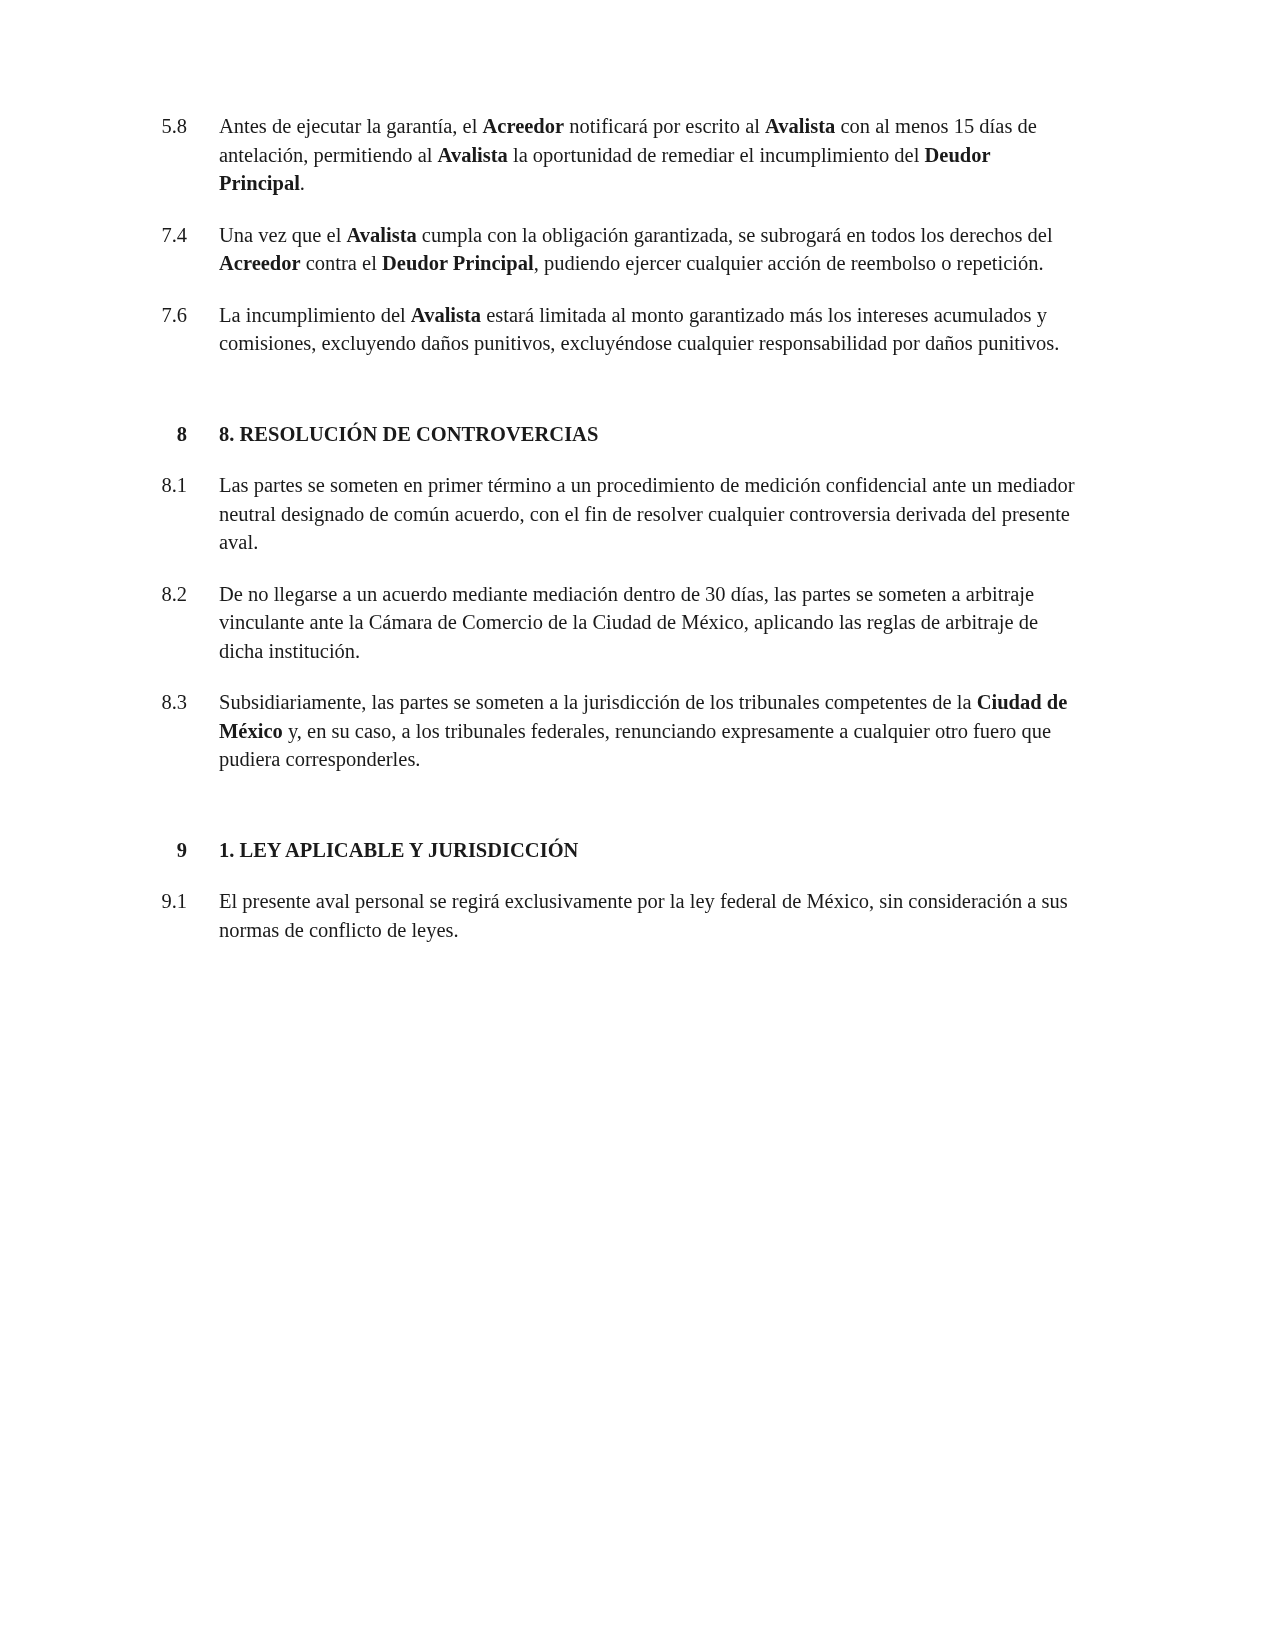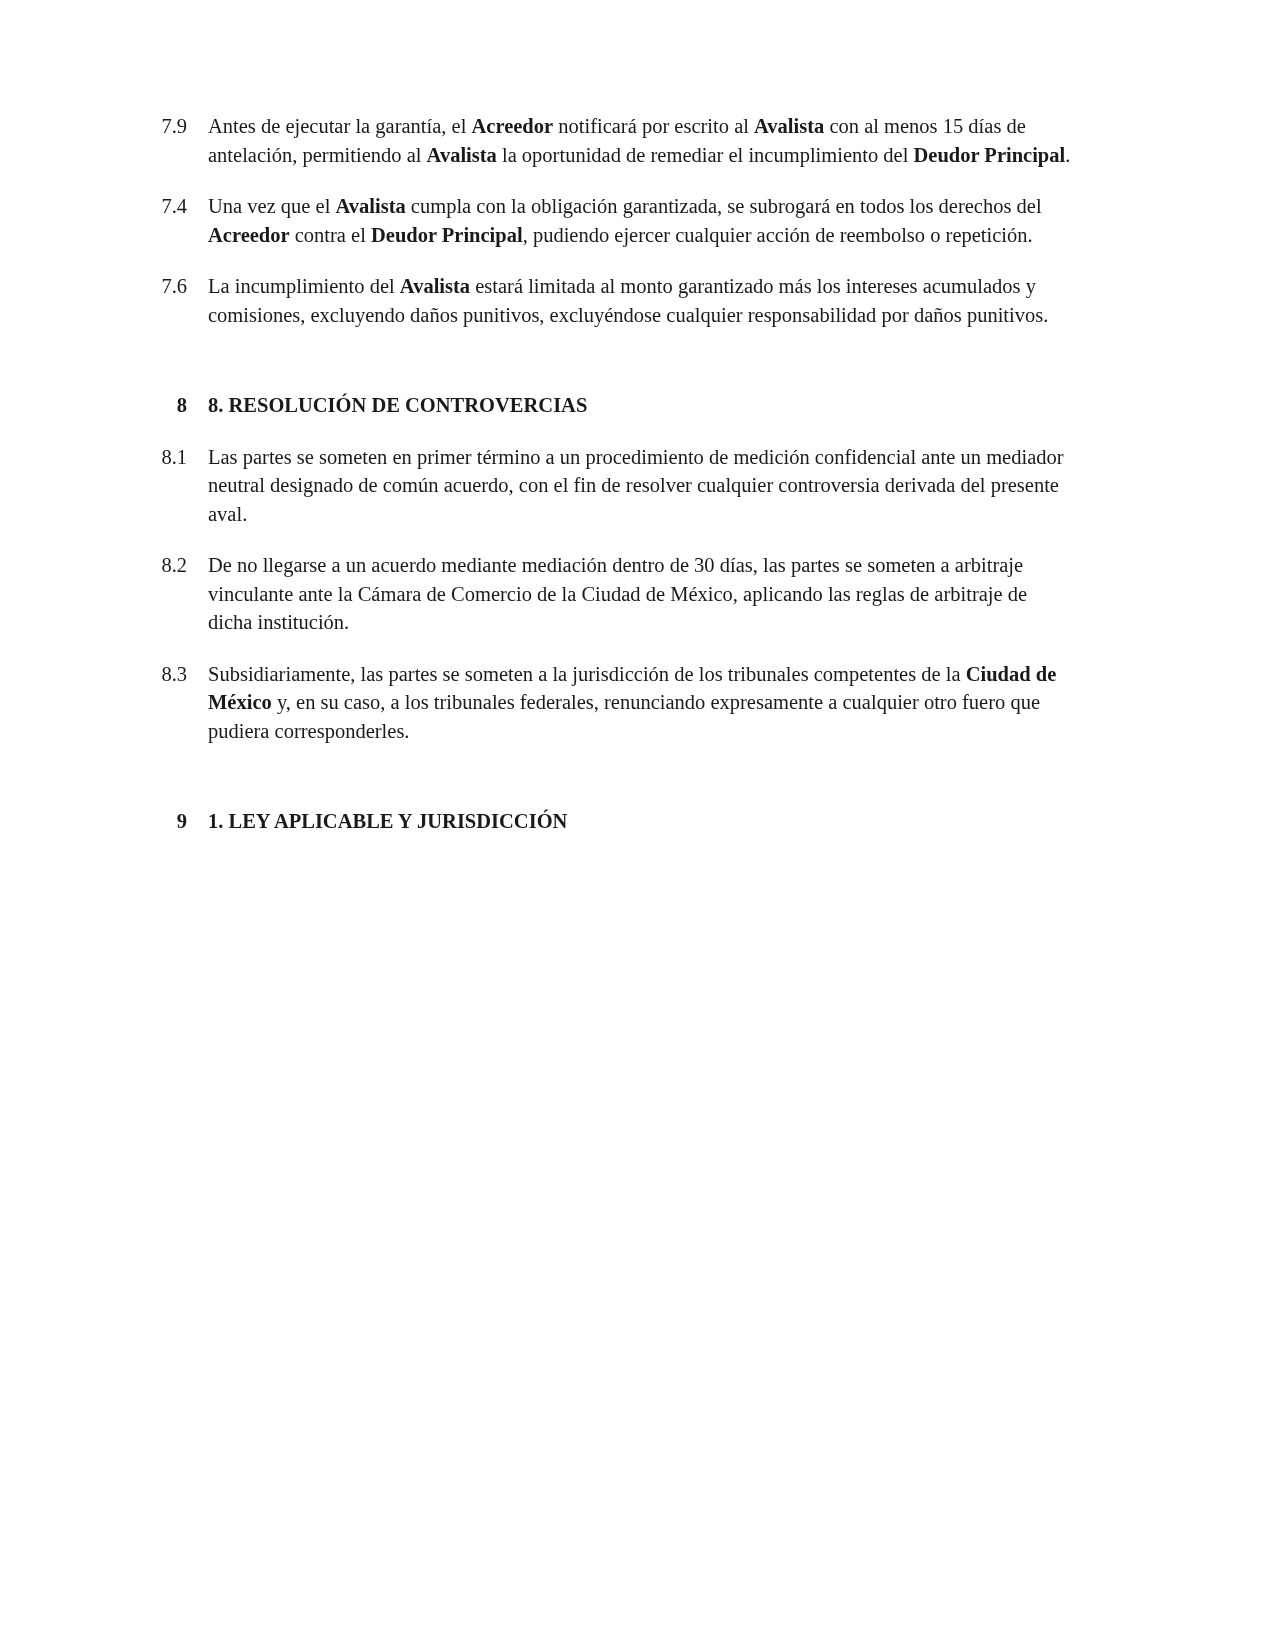--- a/index.html
+++ b/index.html
@@ -27,38 +27,38 @@
     margin: 0 0 23px 0;
     font-size: 20.5px;
     line-height: 28.5px;
   }
   .num {
     flex: 0 0 52px;
     text-align: right;
   }
   .txt {
     flex: 1;
-    margin-left: 21px;
+    margin-left: 32px;
   }
   .clause .num { font-weight: 400; }
   .heading {
     font-weight: 700;
     margin-top: 62px;
     margin-bottom: 23px;
   }
   .heading .num { font-weight: 700; }
   strong { font-weight: 700; }
 </style>
 </head>
 <body>
 
 <div class="page">
   <div id="doc">
       <div class="block clause">
-        <span class="num">7.9</span>
+        <span class="num">5.8</span>
         <div class="txt"><span>Antes de ejecutar la garantía, el </span><strong>Acreedor</strong><span> notificará por escrito al </span><strong>Avalista</strong><span> con al menos 15 días de antelación, permitiendo al </span><strong>Avalista</strong><span> la oportunidad de remediar el incumplimiento del </span><strong>Deudor Principal</strong><span>.</span></div>
       </div>
       <div class="block clause">
         <span class="num">7.4</span>
         <div class="txt"><span>Una vez que el </span><strong>Avalista</strong><span> cumpla con la obligación garantizada, se subrogará en todos los derechos del </span><strong>Acreedor</strong><span> contra el </span><strong>Deudor Principal</strong><span>, pudiendo ejercer cualquier acción de reembolso o repetición.</span></div>
       </div>
       <div class="block clause">
         <span class="num">7.6</span>
         <div class="txt"><span>La incumplimiento del </span><strong>Avalista</strong><span> estará limitada al monto garantizado más los intereses acumulados y comisiones, excluyendo daños punitivos, excluyéndose cualquier responsabilidad por daños punitivos.</span></div>
       </div>
@@ -75,14 +75,18 @@
         <div class="txt"><span>De no llegarse a un acuerdo mediante mediación dentro de 30 días, las partes se someten a arbitraje vinculante ante la Cámara de Comercio de la Ciudad de México, aplicando las reglas de arbitraje de dicha institución.</span></div>
       </div>
       <div class="block clause">
         <span class="num">8.3</span>
         <div class="txt"><span>Subsidiariamente, las partes se someten a la jurisdicción de los tribunales competentes de la </span><strong>Ciudad de México</strong><span> y, en su caso, a los tribunales federales, renunciando expresamente a cualquier otro fuero que pudiera corresponderles.</span></div>
       </div>
       <div class="block heading">
         <span class="num">9</span>
         <div class="txt"><strong>1. LEY APLICABLE Y JURISDICCIÓN</strong></div>
       </div>
+      <div class="block clause">
+        <span class="num">9.1</span>
+        <div class="txt"><span>El presente aval personal se regirá exclusivamente por la ley federal de México, sin consideración a sus normas de conflicto de leyes.</span></div>
+      </div>
     </div>
 </div>
 
 </body></html>

